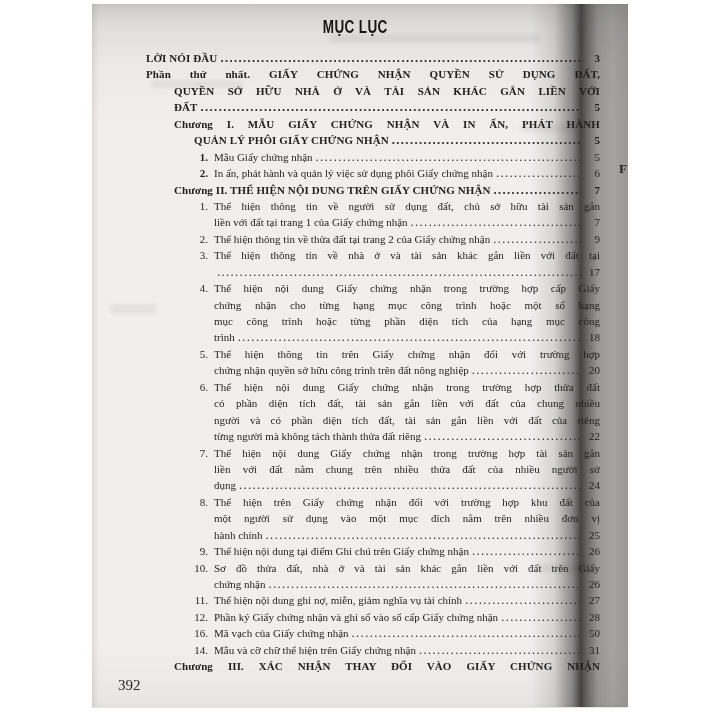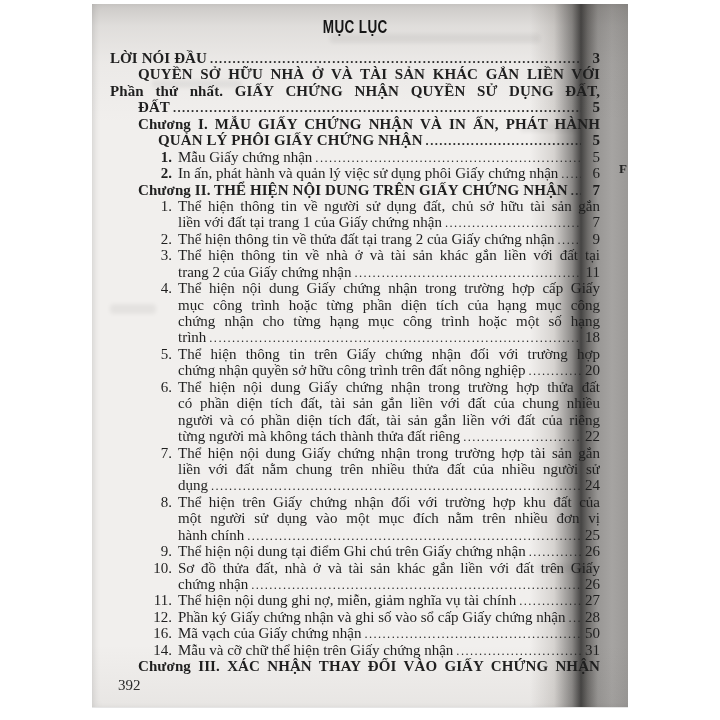--- a/index.html
+++ b/index.html
@@ -71,21 +71,22 @@
     color: #161616;
     transform: scaleX(0.75);
     transform-origin: 50% 50%;
   }
 
   .line {
     display: flex;
     align-items: flex-start;
     height: 16.45px;
     line-height: 16.45px;
-    font-size: 15px;
+    font-size: 11px;
+    margin-left: 36px;
   }
   .line .num {
     flex: none;
     width: 24px;
     text-align: right;
     margin-right: 6px;
   }
   .line .txt { white-space: nowrap; }
   .line .txt.fill {
     flex: 1 1 auto;
@@ -149,25 +150,25 @@
   <div class="content">
     <div class="toc-title-wrap">
       <span class="t">MỤC LỤC</span>
     </div>
     <div>
         <div class="line b i0">
           <span class="txt">LỜI NÓI ĐẦU</span>
           <span class="dots"></span>
           <span class="pg">3</span>
         </div>
-        <div class="line b i1">
-          <span class="txt fill">QUYỀN SỞ HỮU NHÀ Ở VÀ TÀI SẢN KHÁC GẮN LIỀN VỚI</span>
-        </div>
         <div class="line b i0">
           <span class="txt fill">Phần thứ nhất. GIẤY CHỨNG NHẬN QUYỀN SỬ DỤNG ĐẤT,</span>
+        </div>
+        <div class="line b i1">
+          <span class="txt fill">QUYỀN SỞ HỮU NHÀ Ở VÀ TÀI SẢN KHÁC GẮN LIỀN VỚI</span>
         </div>
         <div class="line b i1">
           <span class="txt">ĐẤT</span>
           <span class="dots"></span>
           <span class="pg">5</span>
         </div>
         <div class="line b i1">
           <span class="txt fill">Chương I. MẪU GIẤY CHỨNG NHẬN VÀ IN ẤN, PHÁT HÀNH</span>
         </div>
         <div class="line b i2">
@@ -205,33 +206,32 @@
           <span class="num">2.</span>
           <span class="txt">Thể hiện thông tin về thửa đất tại trang 2 của Giấy chứng nhận</span>
           <span class="dots"></span>
           <span class="pg">9</span>
         </div>
         <div class="line n">
           <span class="num">3.</span>
           <span class="txt fill">Thể hiện thông tin về nhà ở và tài sản khác gắn liền với đất tại</span>
         </div>
         <div class="line i3">
-          <span class="txt">trang 2 của Giấy chứng nhận</span>
-          <span class="dots"></span>
-          <span class="pg">11</span>
+          <span class="dots"></span>
+          <span class="pg">17</span>
         </div>
         <div class="line n">
           <span class="num">4.</span>
           <span class="txt fill">Thể hiện nội dung Giấy chứng nhận trong trường hợp cấp Giấy</span>
         </div>
         <div class="line i3">
+          <span class="txt fill">chứng nhận cho từng hạng mục công trình hoặc một số hạng</span>
+        </div>
+        <div class="line i3">
           <span class="txt fill">mục công trình hoặc từng phần diện tích của hạng mục công</span>
-        </div>
-        <div class="line i3">
-          <span class="txt fill">chứng nhận cho từng hạng mục công trình hoặc một số hạng</span>
         </div>
         <div class="line i3">
           <span class="txt">trình</span>
           <span class="dots"></span>
           <span class="pg">18</span>
         </div>
         <div class="line n">
           <span class="num">5.</span>
           <span class="txt fill">Thể hiện thông tin trên Giấy chứng nhận đối với trường hợp</span>
         </div>

